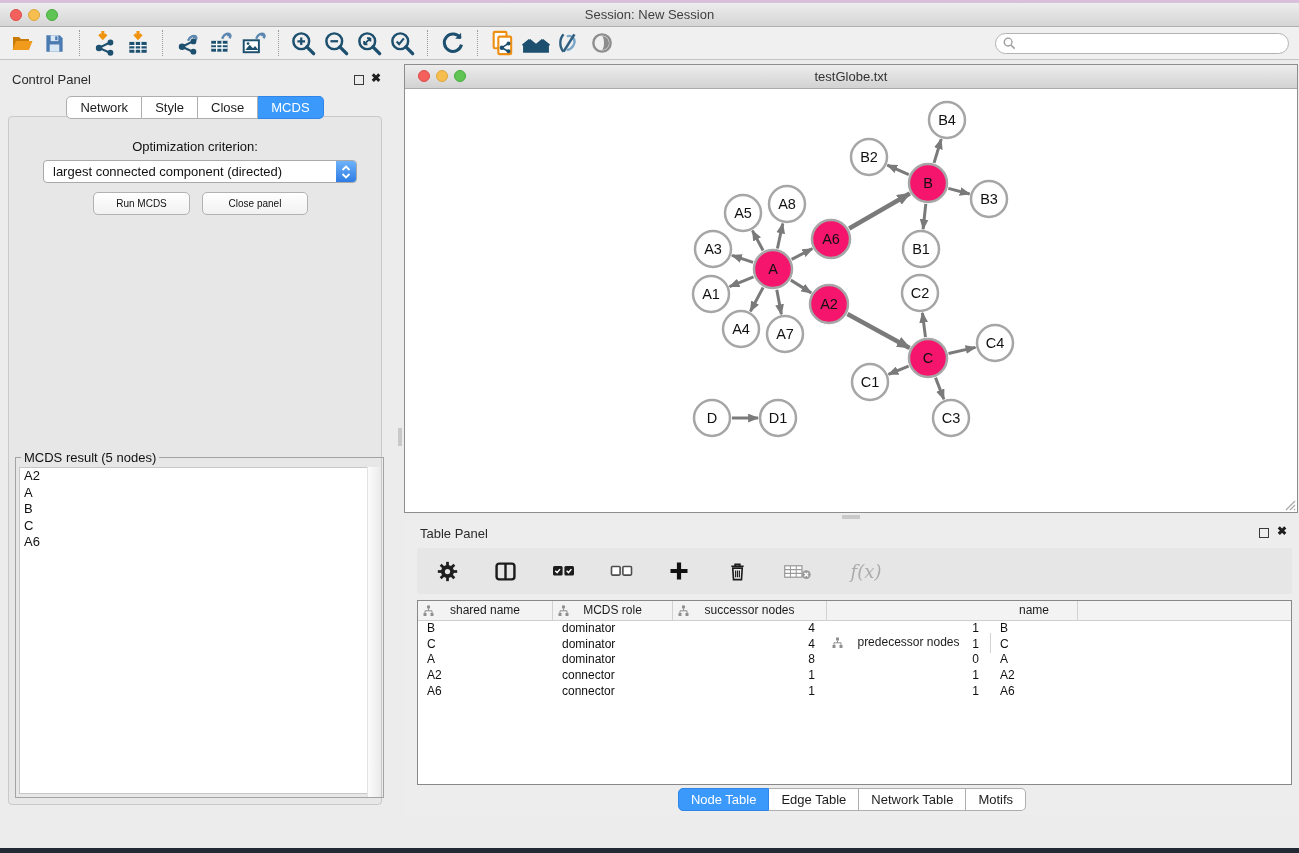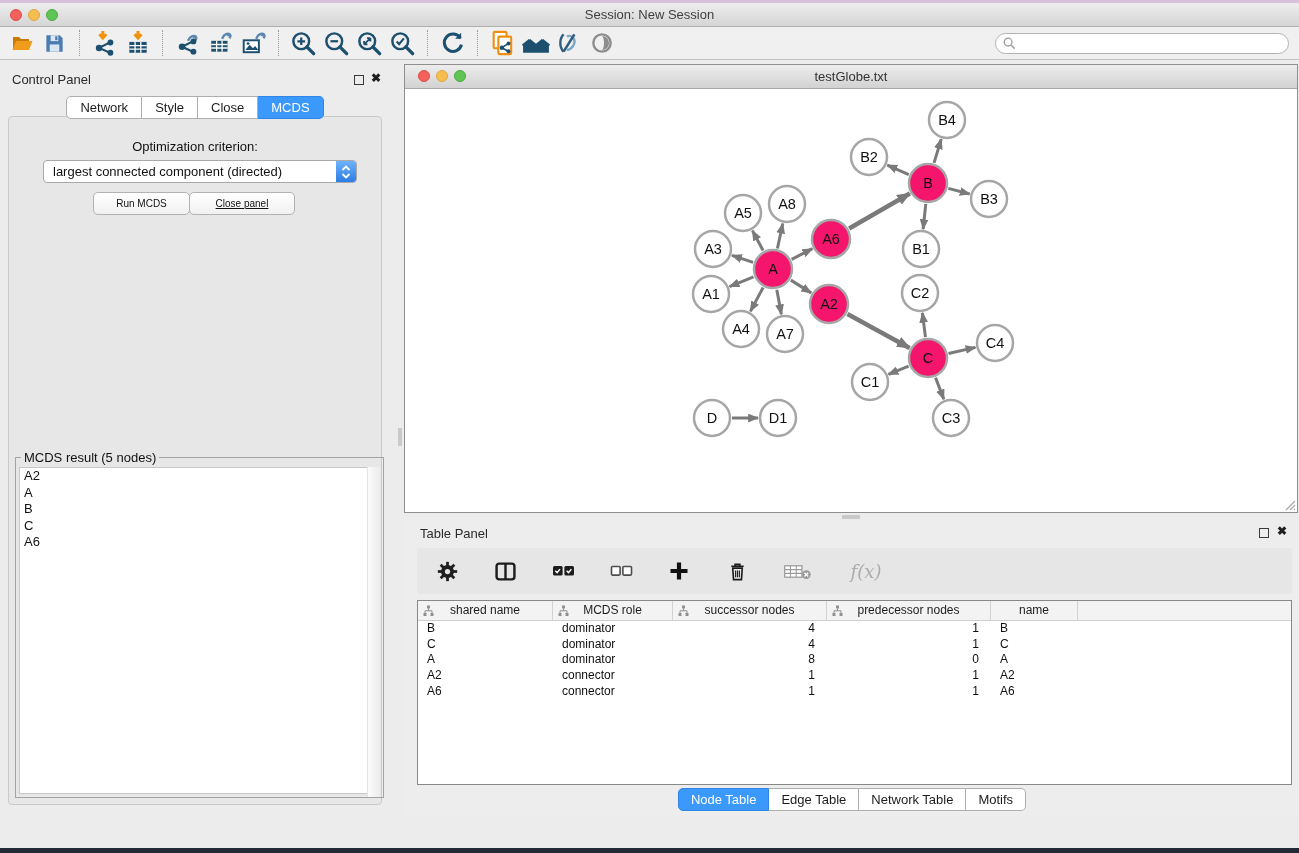--- a/index.html
+++ b/index.html
@@ -51,21 +51,21 @@
     background:#e7e7e7; border:1px solid #c9c9c9; border-radius:4px; }
   #opt-label { position:absolute; left:0; top:22px; width:100%; text-align:center; font-size:13px; color:#111; }
   #criterion-select { position:absolute; left:34px; top:43px; width:314px; height:23px; background:#fff;
     border:1px solid #a9a9a9; border-radius:4px; font-size:13px; color:#111; line-height:21px;
     padding-left:9px; }
   #criterion-stepper { position:absolute; right:0; top:0; width:20px; height:21px;
     background:linear-gradient(#6db2fa,#2e7de5); border-radius:0 3px 3px 0; display:flex; align-items:center; justify-content:center; }
   .cp-btn { position:absolute; top:75px; height:23px; background:linear-gradient(#ffffff,#f1f1f1);
     border:1px solid #b2b2b2; border-radius:5px; font-size:10px; color:#111; text-align:center; line-height:21px; }
   #run-btn { left:84px; width:97px; }
-  #closepanel-btn { left:180px; width:106px;text-decoration:underline; }
+  #closepanel-btn { left:193px; width:106px; }
 
   #result-box { position:absolute; left:6px; top:340px; width:369px; height:341px; border:1px solid #a3a3a3; }
   #result-legend { position:absolute; left:5px; top:-8px; background:#e7e7e7; padding:0 3px; font-size:13px; color:#111; }
   #result-list { position:absolute; left:3px; top:9px; right:3px; bottom:3px; background:#fff;
     border:1px solid #c7c7c7; overflow:hidden; }
   .result-item { font-size:13px; color:#111; line-height:16.5px; padding-left:4px; }
   #result-scrollbar { position:absolute; right:0; top:0; width:13px; height:100%;
     background:linear-gradient(to right,#fbfbfb,#ececec); border-left:1px solid #e3e3e3; }
 
   
@@ -517,21 +517,21 @@
             <svg class="hier" width="11" height="12" viewBox="0 0 11 12">
               <g fill="#8f8f8f">
                 <rect x="4" y="0.5" width="3" height="3"></rect>
                 <rect x="0.5" y="8" width="3" height="3"></rect>
                 <rect x="7.5" y="8" width="3" height="3"></rect>
               </g>
               <path d="M5.5 3.5 V5.8 M2 8 V5.8 H9 V8" stroke="#8f8f8f" fill="none"></path>
             </svg>
             <span class="th-label">successor nodes</span>
           </div>
-          <div class="th" style="width: 164px;">
+          <div class="th" style="width: 164px; margin-top: 32px;">
             <svg class="hier" width="11" height="12" viewBox="0 0 11 12">
               <g fill="#8f8f8f">
                 <rect x="4" y="0.5" width="3" height="3"></rect>
                 <rect x="0.5" y="8" width="3" height="3"></rect>
                 <rect x="7.5" y="8" width="3" height="3"></rect>
               </g>
               <path d="M5.5 3.5 V5.8 M2 8 V5.8 H9 V8" stroke="#8f8f8f" fill="none"></path>
             </svg>
             <span class="th-label">predecessor nodes</span>
           </div>

